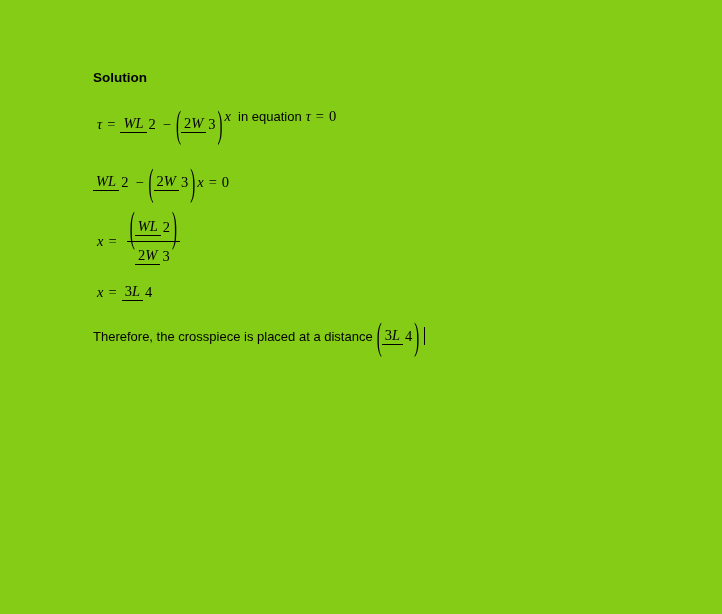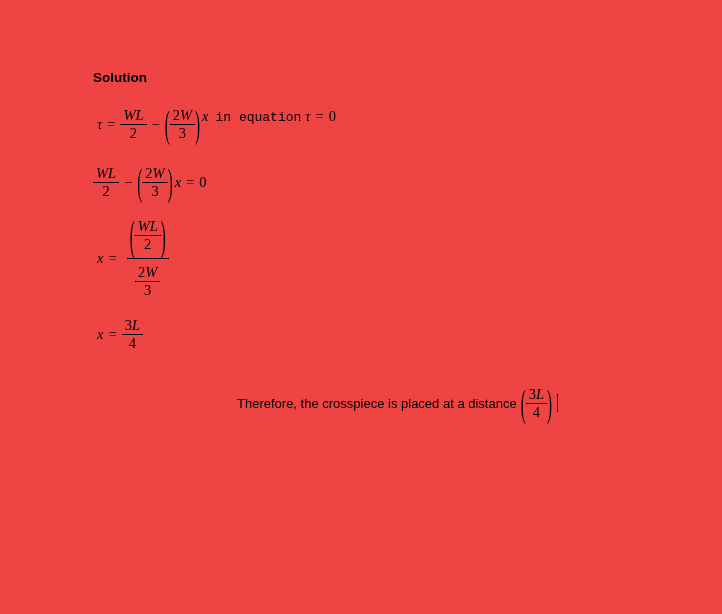--- a/index.html
+++ b/index.html
@@ -1,21 +1,21 @@
 <!DOCTYPE html>
 <html><head>
 <meta charset="utf-8">
 <style>
   * { margin: 0; padding: 0; box-sizing: border-box; }
   html, body { background: #ffffff; }
   .page {
     position: relative;
     width: 722px;
     height: 614px;
-    background: #ef4444;
+    background: #84cc16;
     padding: 70px 20px 0 93px;
     color: #000000;
     font-family: "Liberation Sans", sans-serif;
     overflow: hidden;
   }
   .heading {
     font-size: 13.5px;
     font-weight: bold;
     line-height: 16px;
     font-family: "Liberation Sans", sans-serif;
@@ -26,21 +26,20 @@
     align-items: center;
     font-family: "Liberation Serif", serif;
     font-size: 14.5px;
     color: #000;
   }
   .mi { font-style: italic; }
   .mn { font-style: normal; }
   .mo { margin: 0 5px; font-style: normal; }
   .frac {
     display: inline-flex;
-    flex-direction: column;
     align-items: center;
     line-height: 17px;
     text-align: center;
   }
   .frac .num {
     display: inline-block;
     border-bottom: 1.4px solid #000;
     padding: 0 3px;
   }
   .frac .den { display: inline-block; padding: 0 2px; }
@@ -48,44 +47,43 @@
   .paren {
     display: inline-block;
     font-style: normal;
     font-size: 15px;
     line-height: 18px;
     transform-origin: center;
   }
   .p26 { transform: scaleY(2.55); }
   .p28 { transform: scaleY(2.75); }
   .bgroup { display: inline-flex; align-items: baseline; }
-  .stext { font-family: Liberation Mono, monospace; font-size: 13px; margin: 0 4px 16px 7px; }
+  .stext { font-family: Liberation Sans, sans-serif; font-size: 13px; margin: 0 4px 16px 7px; }
   .xvar { margin-left: 2px; }
   
   .vfrac { display: inline-flex; flex-direction: column; align-items: center; margin-left: 5px; }
   .vnum {
     display: flex; justify-content: center;
     border-bottom: 1.4px solid #000;
     padding: 0 3px 5px;
   }
   .vden { padding-top: 5px; }
   
   .eq1 { margin: 16px 0 0 4px; min-height: 44px; }
   .eq2 { margin: 14px 0 0 0;  min-height: 44px; }
   .eq3 { margin: 14px 0 0 4px; }
   .eq4 { margin: 18px 0 0 4px; }
   .conclusion {
-    margin-top: 28px;
+    margin-top: 12px;
     min-height: 46px;
     display: flex;
     align-items: center;
     font-family: "Liberation Sans", sans-serif;
     font-size: 13px;
     color: #000;
-    justify-content: center;
   }
   .conclusion .pgroup {
     font-family: "Liberation Serif", serif;
     font-size: 14.5px;
     margin: 0 4px;
   }
   .cursor {
     display: inline-block;
     width: 1px;
     height: 18px;

